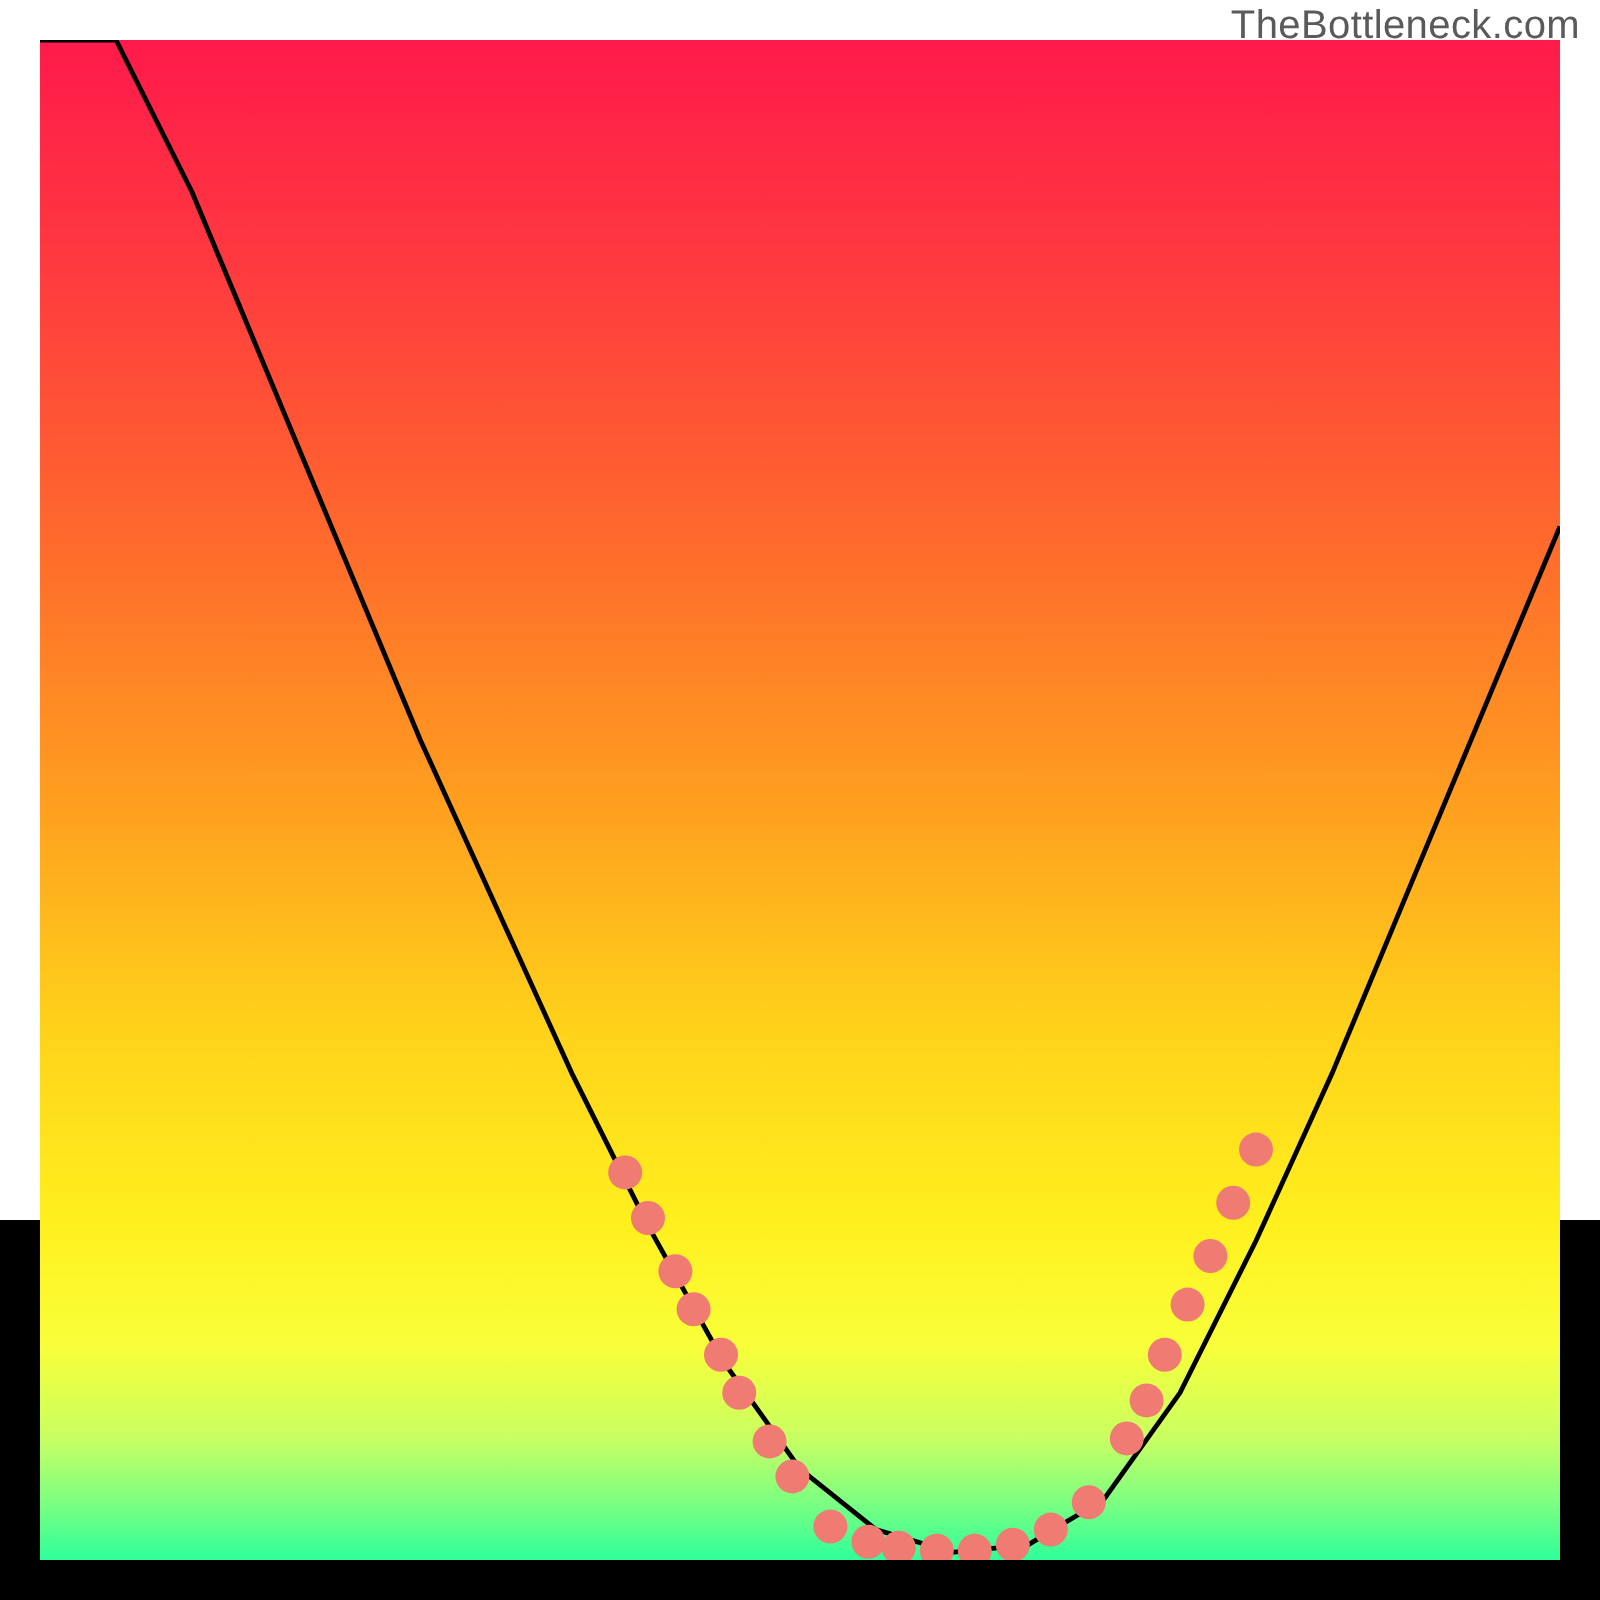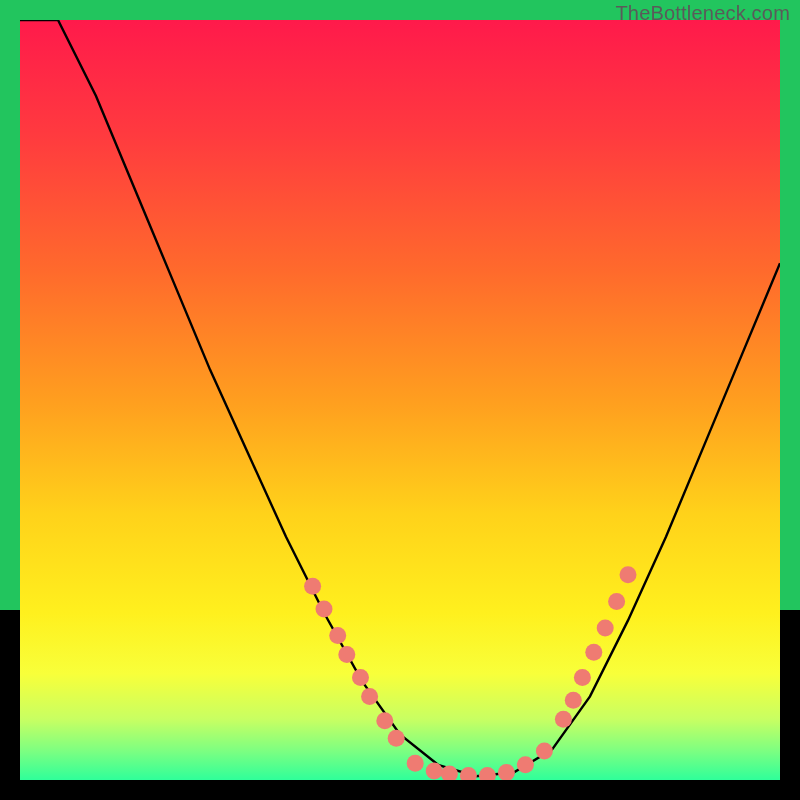--- a/index.html
+++ b/index.html
@@ -1,21 +1,21 @@
 <!DOCTYPE html>
 <html><head>
 <meta charset="utf-8">
 <style>
   * { margin: 0; padding: 0; box-sizing: border-box; }
   html, body { width: 800px; height: 800px; overflow: hidden; background: #000; }
   .frame {
     position: relative;
     width: 800px;
     height: 610px;
-    background: #22c55e;
+    background: #ffffff;
   }
   .plot-area {
     position: absolute;
     left: 20px;
     top: 20px;
     width: 760px;
     height: 760px;
     overflow: hidden;
   }
   .gradient-bg {

